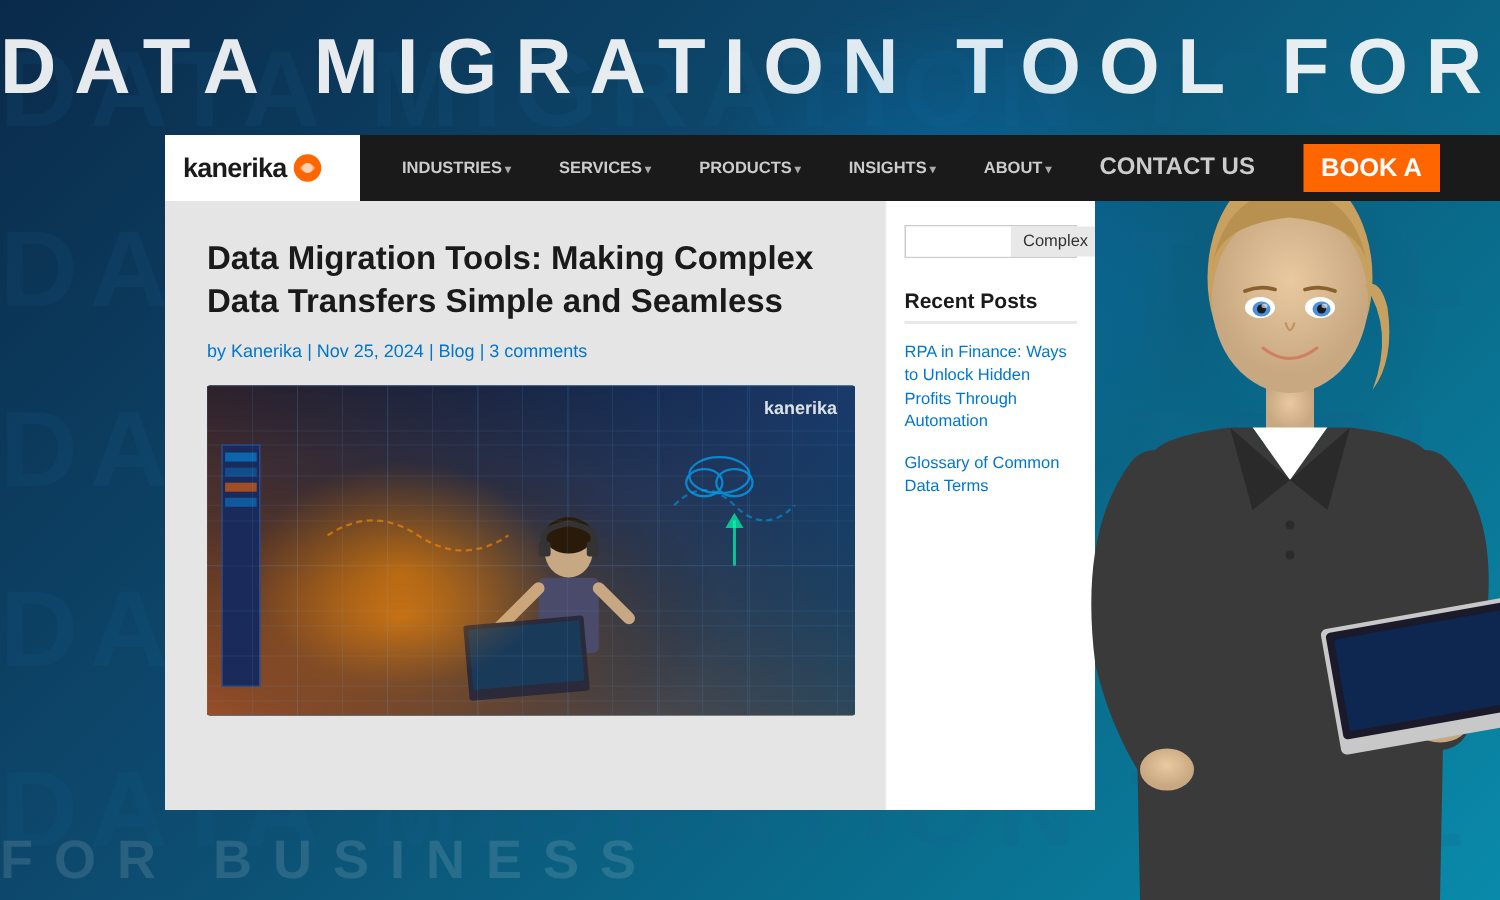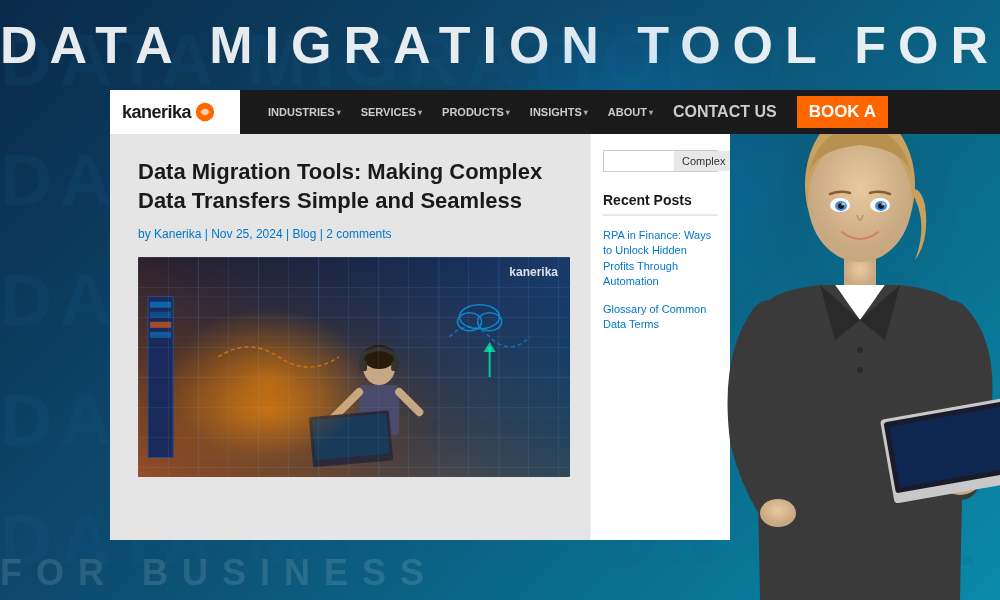--- a/index.html
+++ b/index.html
@@ -72,21 +72,21 @@
       background: #1a1a1a;
       display: flex;
       align-items: center;
       padding: 0 20px;
       z-index: 10;
     }
 
     .nav-items {
       display: flex;
       align-items: center;
-      gap: 4px;
+      gap: 16px;
       flex: 1;
     }
 
     .nav-item {
       color: #cccccc;
       font-size: 11px;
       font-weight: 600;
       padding: 4px 8px;
       cursor: pointer;
       white-space: nowrap;
@@ -399,21 +399,21 @@
     <div class="main-article">
       <h1 class="article-title">Data Migration Tools: Making Complex Data Transfers Simple and Seamless</h1>
       <div class="article-meta">
         <span>by</span>
         <span>Kanerika</span>
         <span> | </span>
         <span>Nov 25, 2024</span>
         <span> | </span>
         <span>Blog</span>
         <span> | </span>
-        <span>2 comments</span>
+        <span>3 comments</span>
       </div>
 
       <div class="article-image">
         <div class="tech-scene">
           <div class="tech-grid"></div>
           <div class="tech-glow"></div>
 
           
           <svg width="100%" height="100%" viewBox="0 0 430 220" preserveAspectRatio="xMidYMid slice">
 

